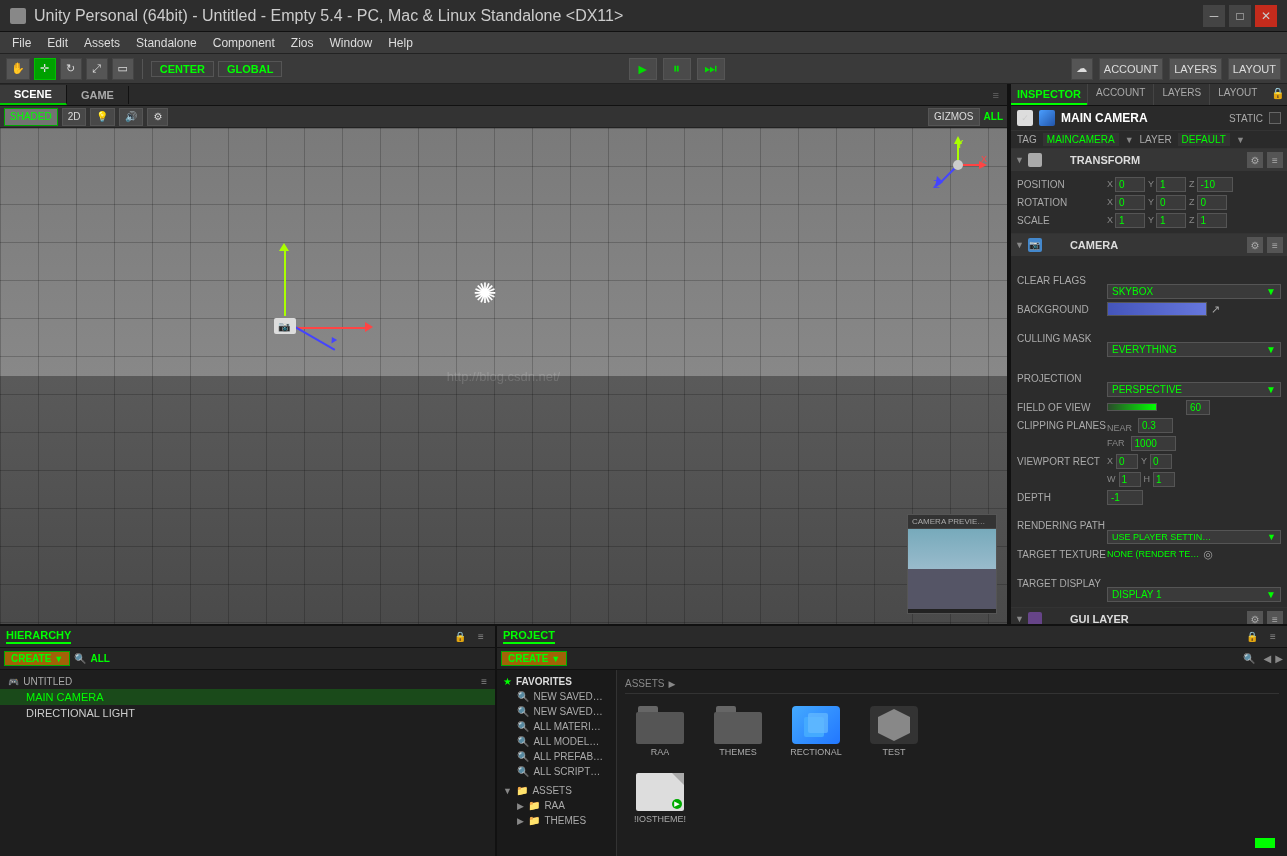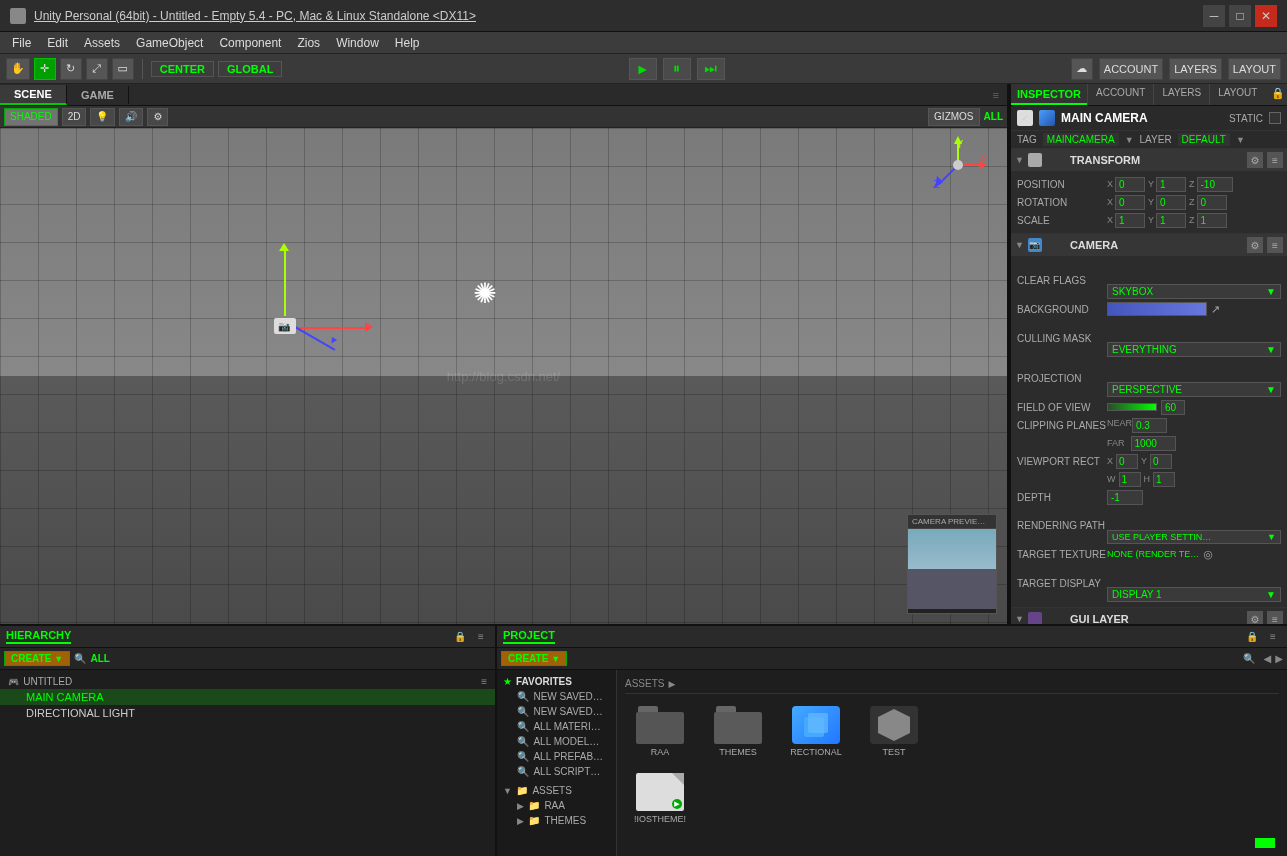--- a/index.html
+++ b/index.html
@@ -25,22 +25,21 @@
     }
     .title-bar .unity-icon {
       width: 16px; height: 16px;
       background: #888;
       border-radius: 2px;
       margin-right: 8px;
       display: inline-block;
     }
     .title-bar .title-text {
       color: #ccc;
-      font-size: 12px;
-      text-decoration: underline;
+      font-size: 16px;
     }
     .title-bar .window-controls {
       margin-left: auto;
       display: flex;
       gap: 4px;
     }
     .window-btn {
       width: 22px; height: 22px;
       background: #444;
       border: none;
@@ -644,21 +643,21 @@
     <button class="window-btn">─</button>
     <button class="window-btn">□</button>
     <button class="window-btn close">✕</button>
   </div>
 </div>
 
 <div class="menu-bar">
   <span class="menu-item">File</span>
   <span class="menu-item">Edit</span>
   <span class="menu-item">Assets</span>
-  <span class="menu-item">GameObject</span>
+  <span class="menu-item">Standalone</span>
   <span class="menu-item">Component</span>
   <span class="menu-item">Zios</span>
   <span class="menu-item">Window</span>
   <span class="menu-item">Help</span>
 </div>
 
 <div class="toolbar">
   <button class="toolbar-btn">✋</button>
   <button class="toolbar-btn active">✛</button>
   <button class="toolbar-btn">↻</button>
@@ -888,27 +887,27 @@
             <div class="field-dropdown" style="background:#3a3a3a;border:1px solid #555;color:#0f0;font-size:10px;padding:1px 4px;flex:1;display:flex;align-items:center;justify-content:space-between;cursor:pointer;">
               <span>PERSPECTIVE</span>
               <span>▼</span>
             </div>
           </div>
 
           <div class="field-row">
             <span class="field-label">FIELD OF VIEW</span>
             <div style="display:flex;gap:4px;align-items:center;flex:1;">
               <div style="width:50px;height:8px;background:linear-gradient(to right,#2a4a2a,#0f0);border:1px solid #555;cursor:pointer;"></div>
-              <input style="background: rgb(58, 58, 58); border: 1px solid rgb(85, 85, 85); color: rgb(0, 255, 0); font-size: 10px; width: 24px; padding: 1px 3px;" value="60">
+              <input style="background: rgb(58, 58, 58); border: 1px solid rgb(85, 85, 85); color: rgb(0, 255, 0); font-size: 10px; width: 24px; padding: 1px 3px; margin-left: 25px;" value="60">
             </div>
           </div>
 
           <div class="field-row">
             <span class="field-label">CLIPPING PLANES</span>
-            <div style="display:flex;gap:0;align-items:flex-start;flex:1;">
+            <div style="display:flex;gap:6px;align-items:flex-end;flex:1;">
               <span style="color:#888;font-size:9px;">NEAR</span>
               <input style="background: rgb(58, 58, 58); border: 1px solid rgb(85, 85, 85); color: rgb(0, 255, 0); font-size: 10px; width: 35px; padding: 1px 3px;" value="0.3">
             </div>
           </div>
           <div class="field-row">
             <span class="field-label"></span>
             <div style="display:flex;gap:6px;align-items:center;flex:1;">
               <span style="color:#888;font-size:9px;">FAR</span>
               <input style="background: rgb(58, 58, 58); border: 1px solid rgb(85, 85, 85); color: rgb(0, 255, 0); font-size: 10px; width: 45px; padding: 1px 3px;" value="1000">
             </div>

